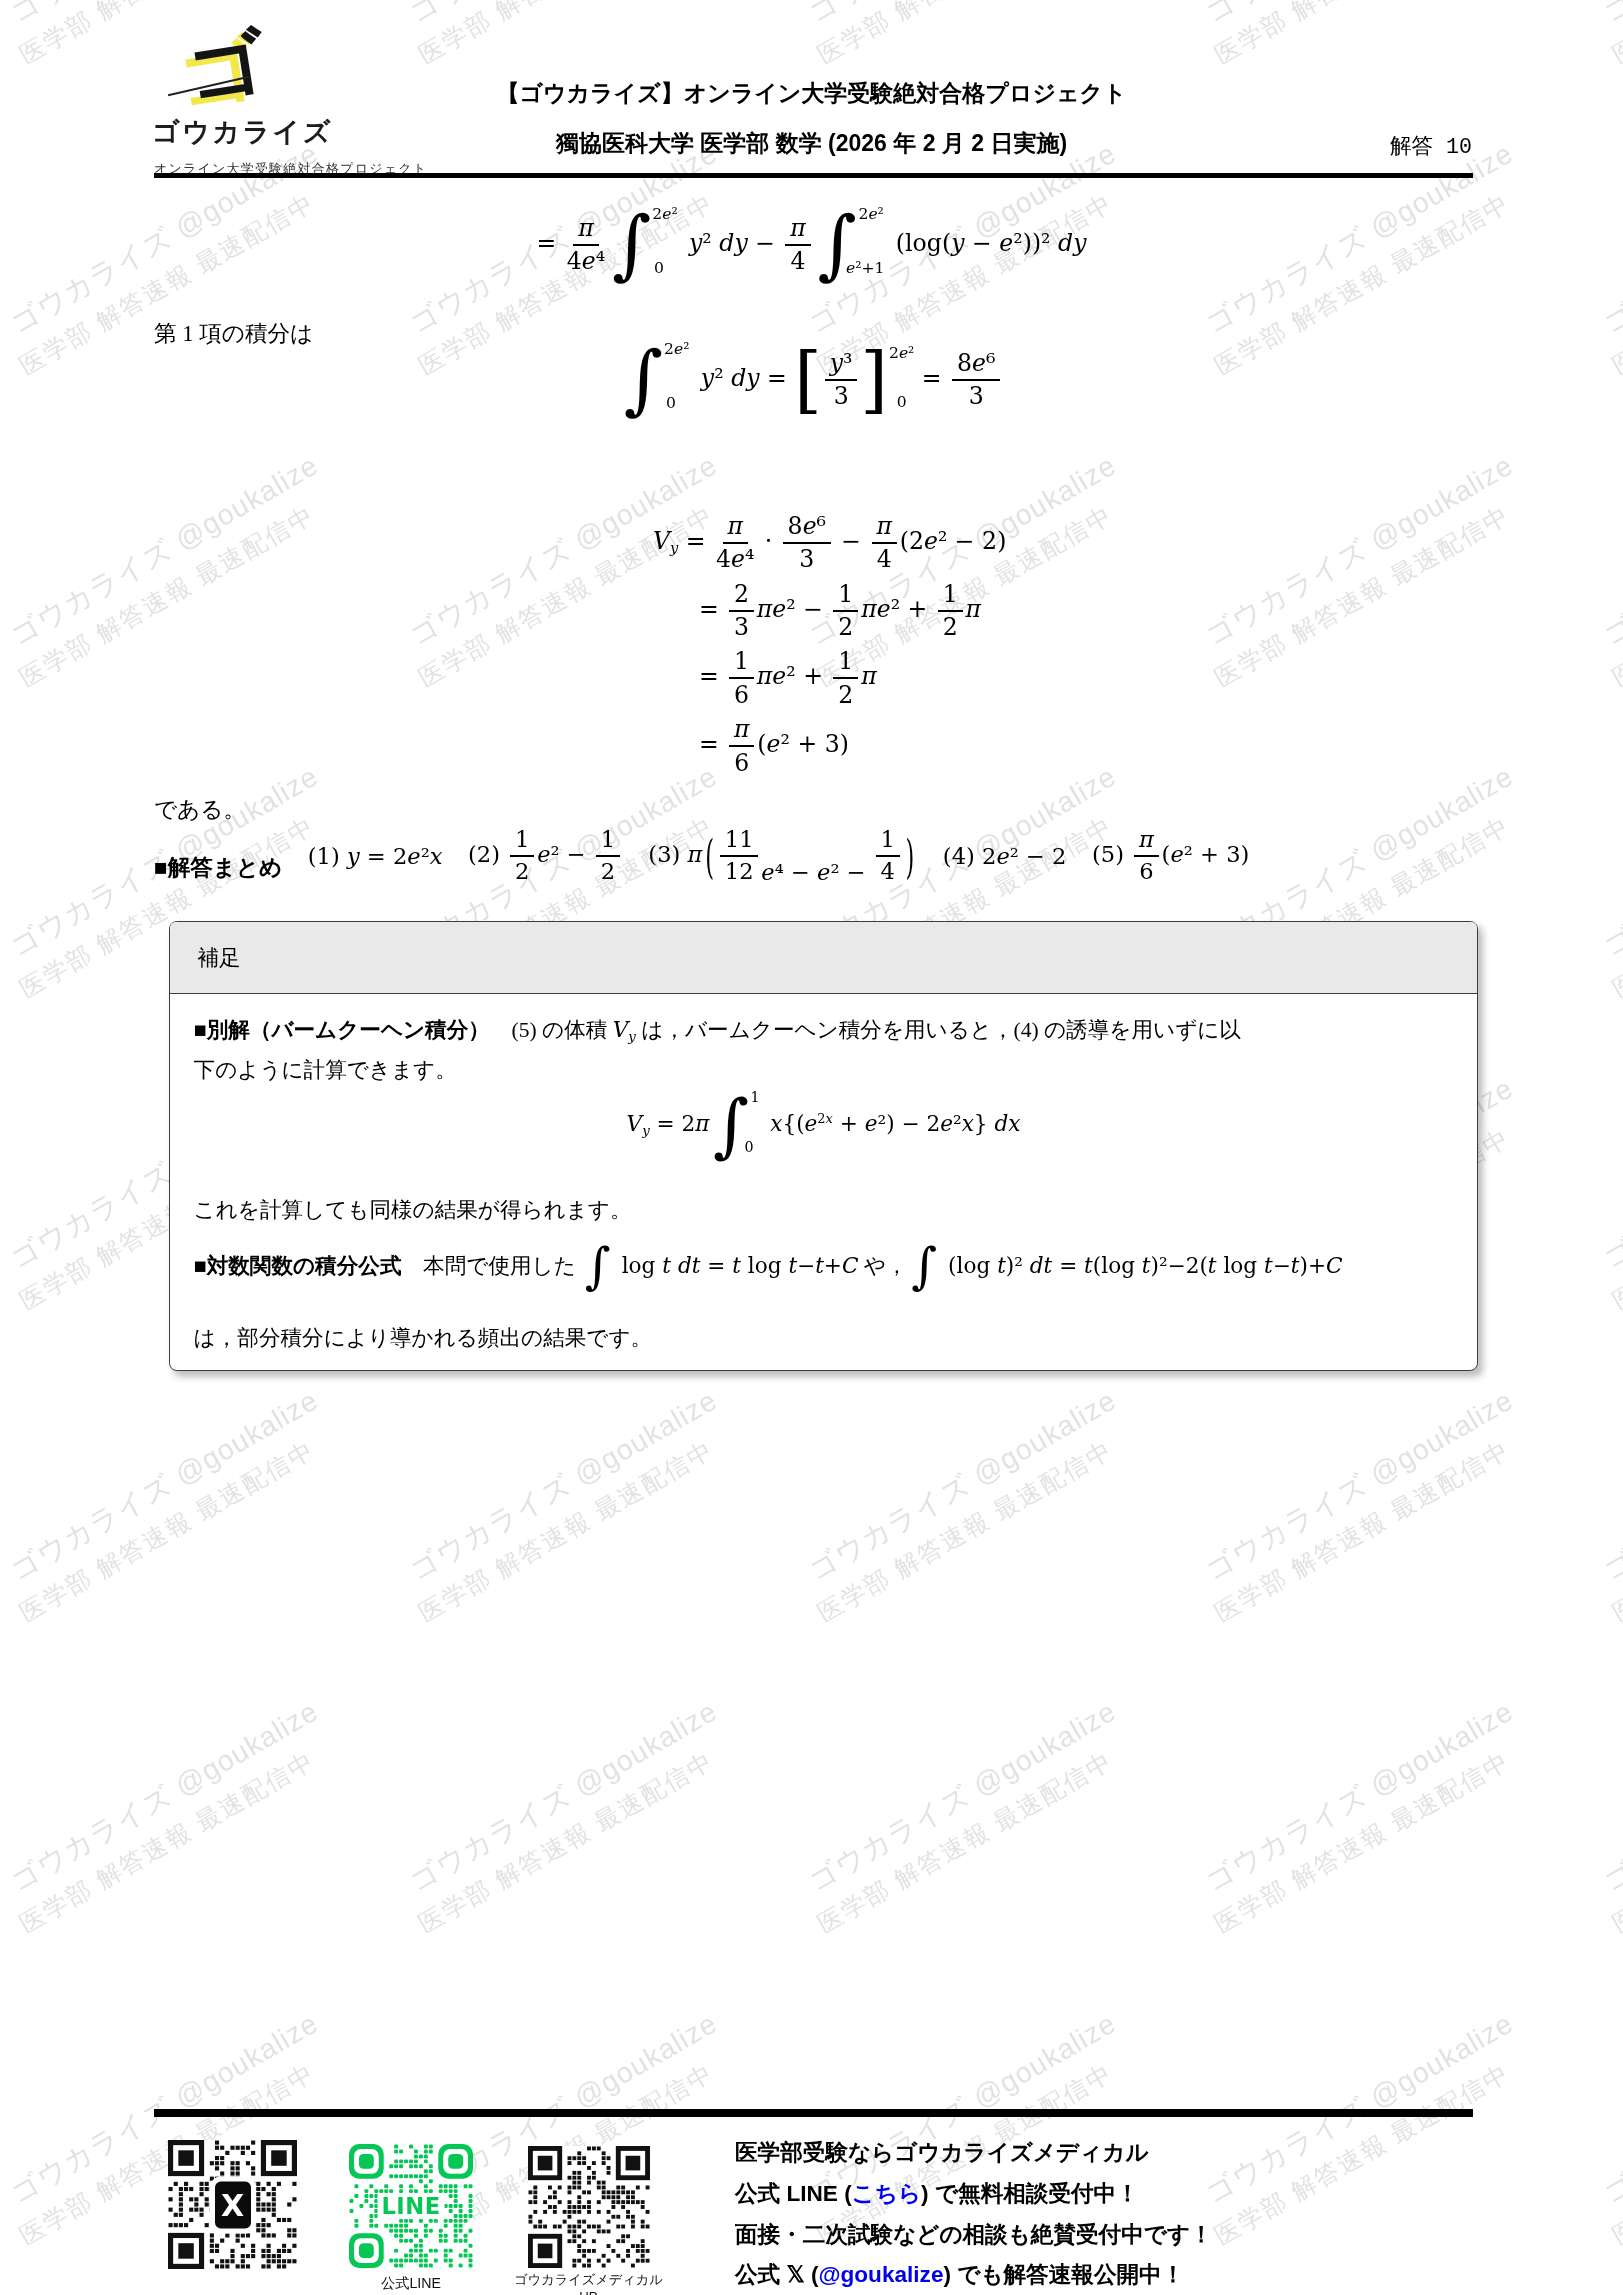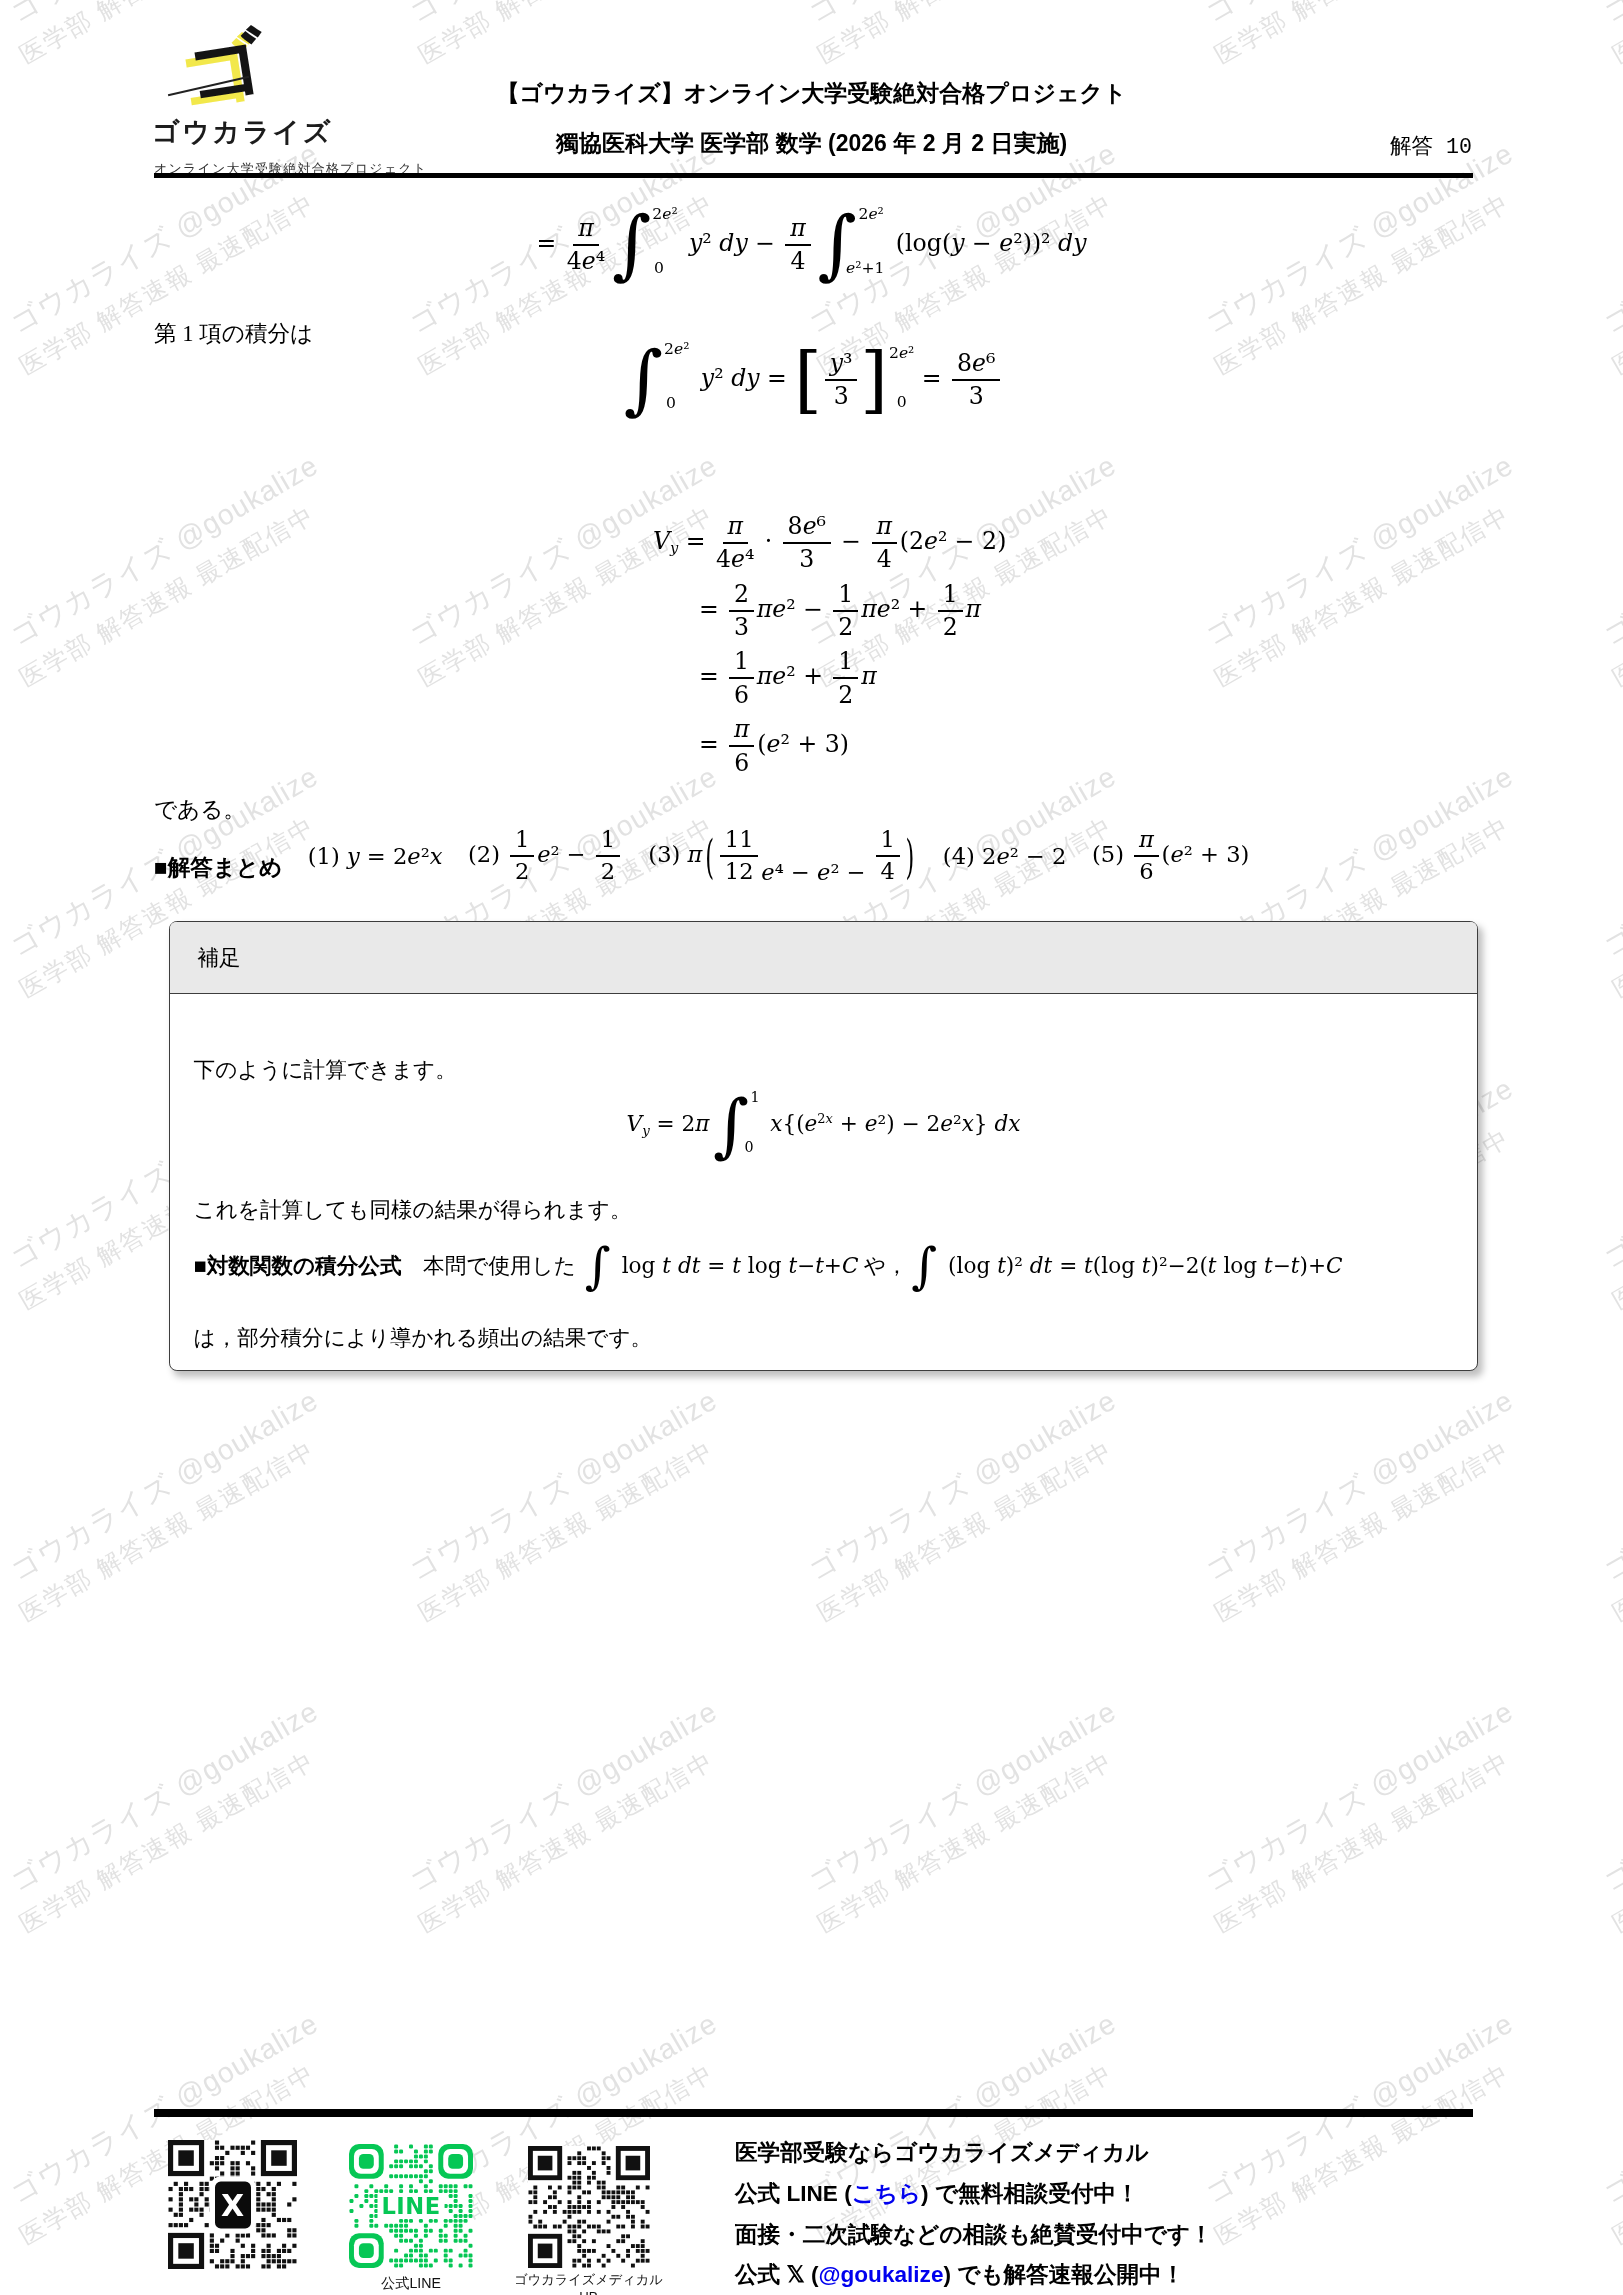--- a/index.html
+++ b/index.html
@@ -296,20 +296,23 @@
     <span class="math"><span>(1) </span><span class="mi">y</span><span> = 2</span><span class="mi">e</span><span>²</span><span class="mi">x</span></span>
     <span class="math"><span>(2) </span><span class="frac"><span class="num"><span>1</span></span><span class="den"><span>2</span></span></span><span class="mi">e</span><span>² − </span><span class="frac"><span class="num"><span>1</span></span><span class="den"><span>2</span></span></span></span>
     <span class="math"><span>(3) </span><span class="mi">π</span><span class="bp">(</span><span class="pin"><span class="frac"><span class="num"><span>11</span></span><span class="den"><span>12</span></span></span><span class="mi">e</span><span>⁴ − </span><span class="mi">e</span><span>² − </span><span class="frac"><span class="num"><span>1</span></span><span class="den"><span>4</span></span></span></span><span class="bp">)</span></span>
     <span class="math"><span>(4) 2</span><span class="mi">e</span><span>² − 2</span></span>
     <span class="math"><span>(5) </span><span class="frac"><span class="num"><span class="mi">π</span></span><span class="den"><span>6</span></span></span><span>(</span><span class="mi">e</span><span>² + 3)</span></span>
   </div>
 
   <div id="box">
     <div id="boxhead">
       <span id="boxtitle">補足</span>
+    </div>
+    <div class="bel" style="left:23.6px;top:93px;width:1261px;">
+      <span class="math"><span class="grun">■別解（バームクーヘン積分）</span><span class="jrun">　(5) の体積 </span><span><span class="mi">V</span><span class="vsub">y</span></span><span class="jrun"> は，バームクーヘン積分を用いると，(4) の誘導を用いずに以</span></span>
     </div>
     <div class="btext" style="left:23.6px;top:133px;">下のように計算できます。</div>
     <div class="bel centered" style="top:167px;">
       <span class="math"><span><span class="mi">V</span><span class="vsub">y</span></span><span> = 2</span><span class="mi">π</span><span class="int"><span class="iglyph">∫</span><span class="ilims"><span class="ihi"><span>1</span></span><span class="ilo"><span>0</span></span></span></span><span> </span><span class="mi">x</span><span>{(</span><span class="mi">e</span><span class="sup"><span>2</span><span class="mi">x</span></span><span> + </span><span class="mi">e</span><span>²) − 2</span><span class="mi">e</span><span>²</span><span class="mi">x</span><span>} </span><span class="mi">dx</span></span>
     </div>
     <div class="btext" style="left:23.6px;top:273px;">これを計算しても同様の結果が得られます。</div>
     <div class="bel" style="left:23.6px;top:320px;width:1261px;">
       <span class="math"><span class="grun">■対数関数の積分公式</span><span class="jrun">　本問で使用した </span><span class="solo">∫</span><span> log </span><span class="mi">t</span><span> </span><span class="mi">dt</span><span> = </span><span class="mi">t</span><span> log </span><span class="mi">t</span><span>−</span><span class="mi">t</span><span>+</span><span class="mi">C</span><span class="jrun"> や，</span><span class="solo">∫</span><span> (log </span><span class="mi">t</span><span>)² </span><span class="mi">dt</span><span> = </span><span class="mi">t</span><span>(log </span><span class="mi">t</span><span>)²−2(</span><span class="mi">t</span><span> log </span><span class="mi">t</span><span>−</span><span class="mi">t</span><span>)+</span><span class="mi">C</span></span>
     </div>
     <div class="btext" style="left:23.6px;top:401px;">は，部分積分により導かれる頻出の結果です。</div>

